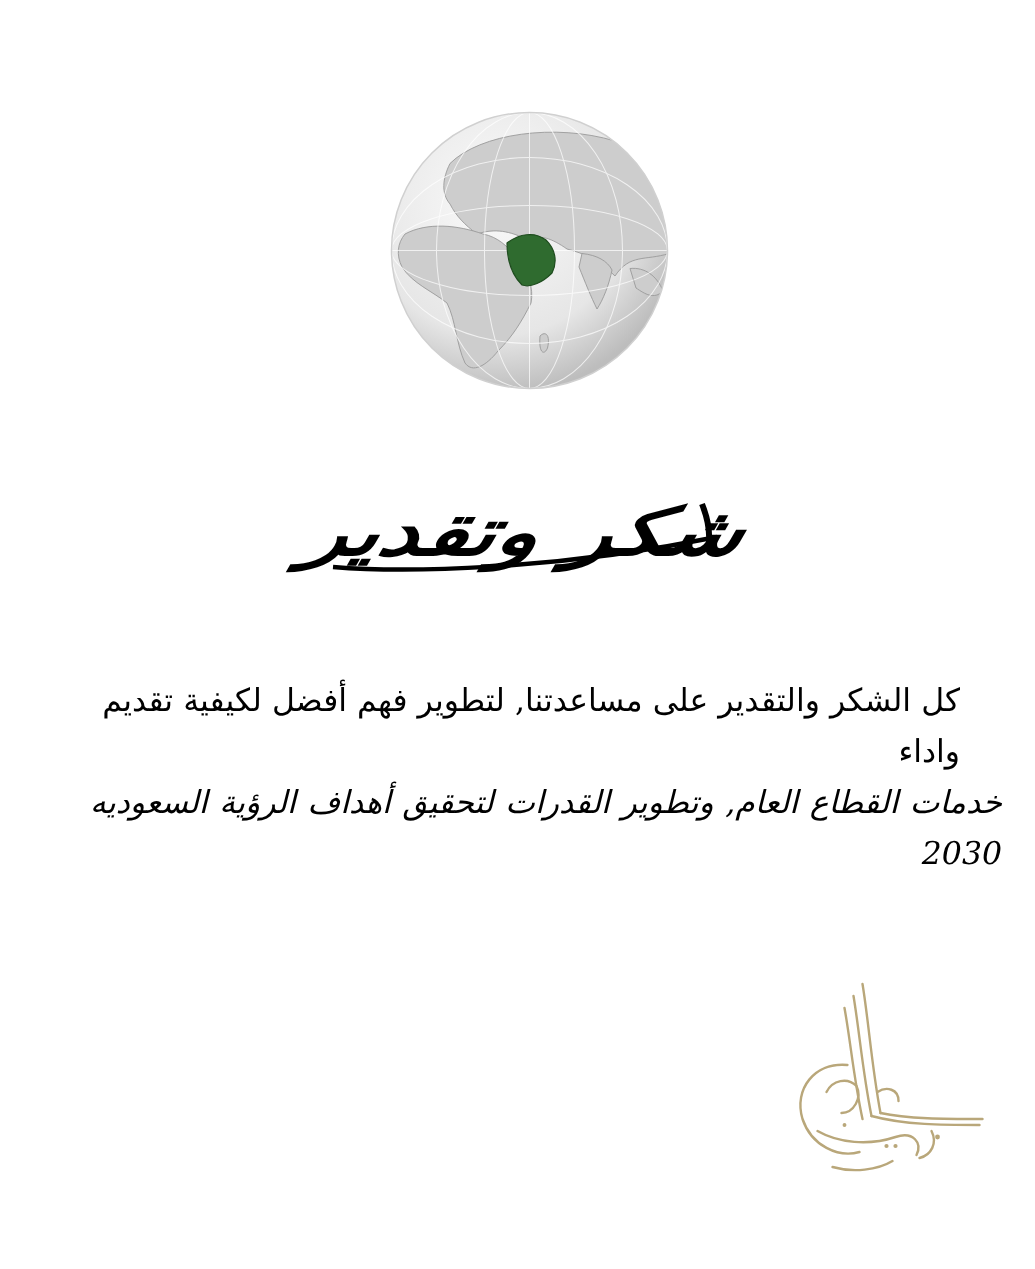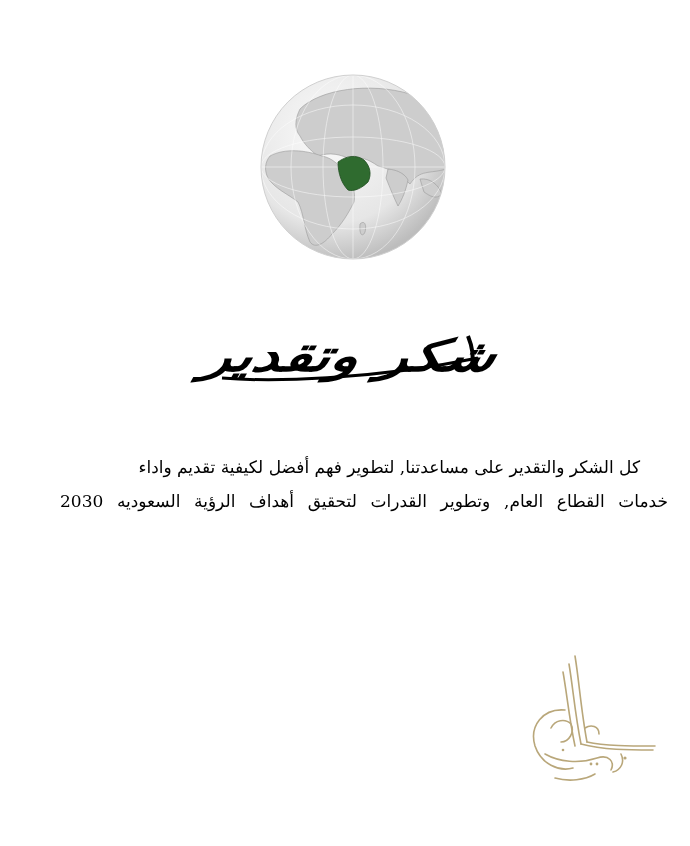--- a/index.html
+++ b/index.html
@@ -1,23 +1,23 @@
 <!DOCTYPE html>
 <html><head>
 <meta charset="utf-8">
 <style>
   html,body{margin:0;padding:0;background:#ffffff;}
   body{width:690px;height:846px;position:relative;overflow:hidden;font-family:"DejaVu Serif","Liberation Serif",serif;color:#111;}
   .globe{position:absolute;left:260px;top:74px;width:186px;height:186px;}
   .heading{position:absolute;left:210px;top:322px;width:280px;height:66px;display:flex;align-items:center;justify-content:center;}
   .heading svg{width:280px;height:66px;}
   .heading-text{position:absolute;left:0;top:0;width:280px;height:66px;display:flex;align-items:center;justify-content:center;font-family:"DejaVu Serif",serif;font-size:44px;font-weight:bold;font-style:italic;color:#000;letter-spacing:1px;transform:scaleX(1.35) skewX(-10deg);}
-  .body-text{position:absolute;left:60px;top:450px;width:608px;direction:rtl;text-align:right;font-family:"DejaVu Serif","Liberation Serif",serif;font-size:17px;line-height:34px;color:#000;}
+  .body-text{position:absolute;left:60px;top:450px;width:608px;direction:rtl;text-align:right;font-family:"DejaVu Serif","Liberation Serif",serif;font-size:21px;line-height:34px;color:#000;}
   .line1{display:block;padding-right:28px;}
-  .line2{display:block;text-align:justify;text-align-last:justify;}
+  .line2{display:block;text-align:justify;text-align-last:justify;font-style:italic;}
   .signature{position:absolute;left:525px;top:650px;width:140px;height:140px;}
 </style>
 </head>
 <body>
 
 <div class="globe">
   <svg viewBox="0 0 186 186" width="186" height="186">
     <defs>
       <radialGradient id="gsh" cx="38%" cy="32%" r="70%">
         <stop offset="0%" stop-color="#fafafa"></stop>

